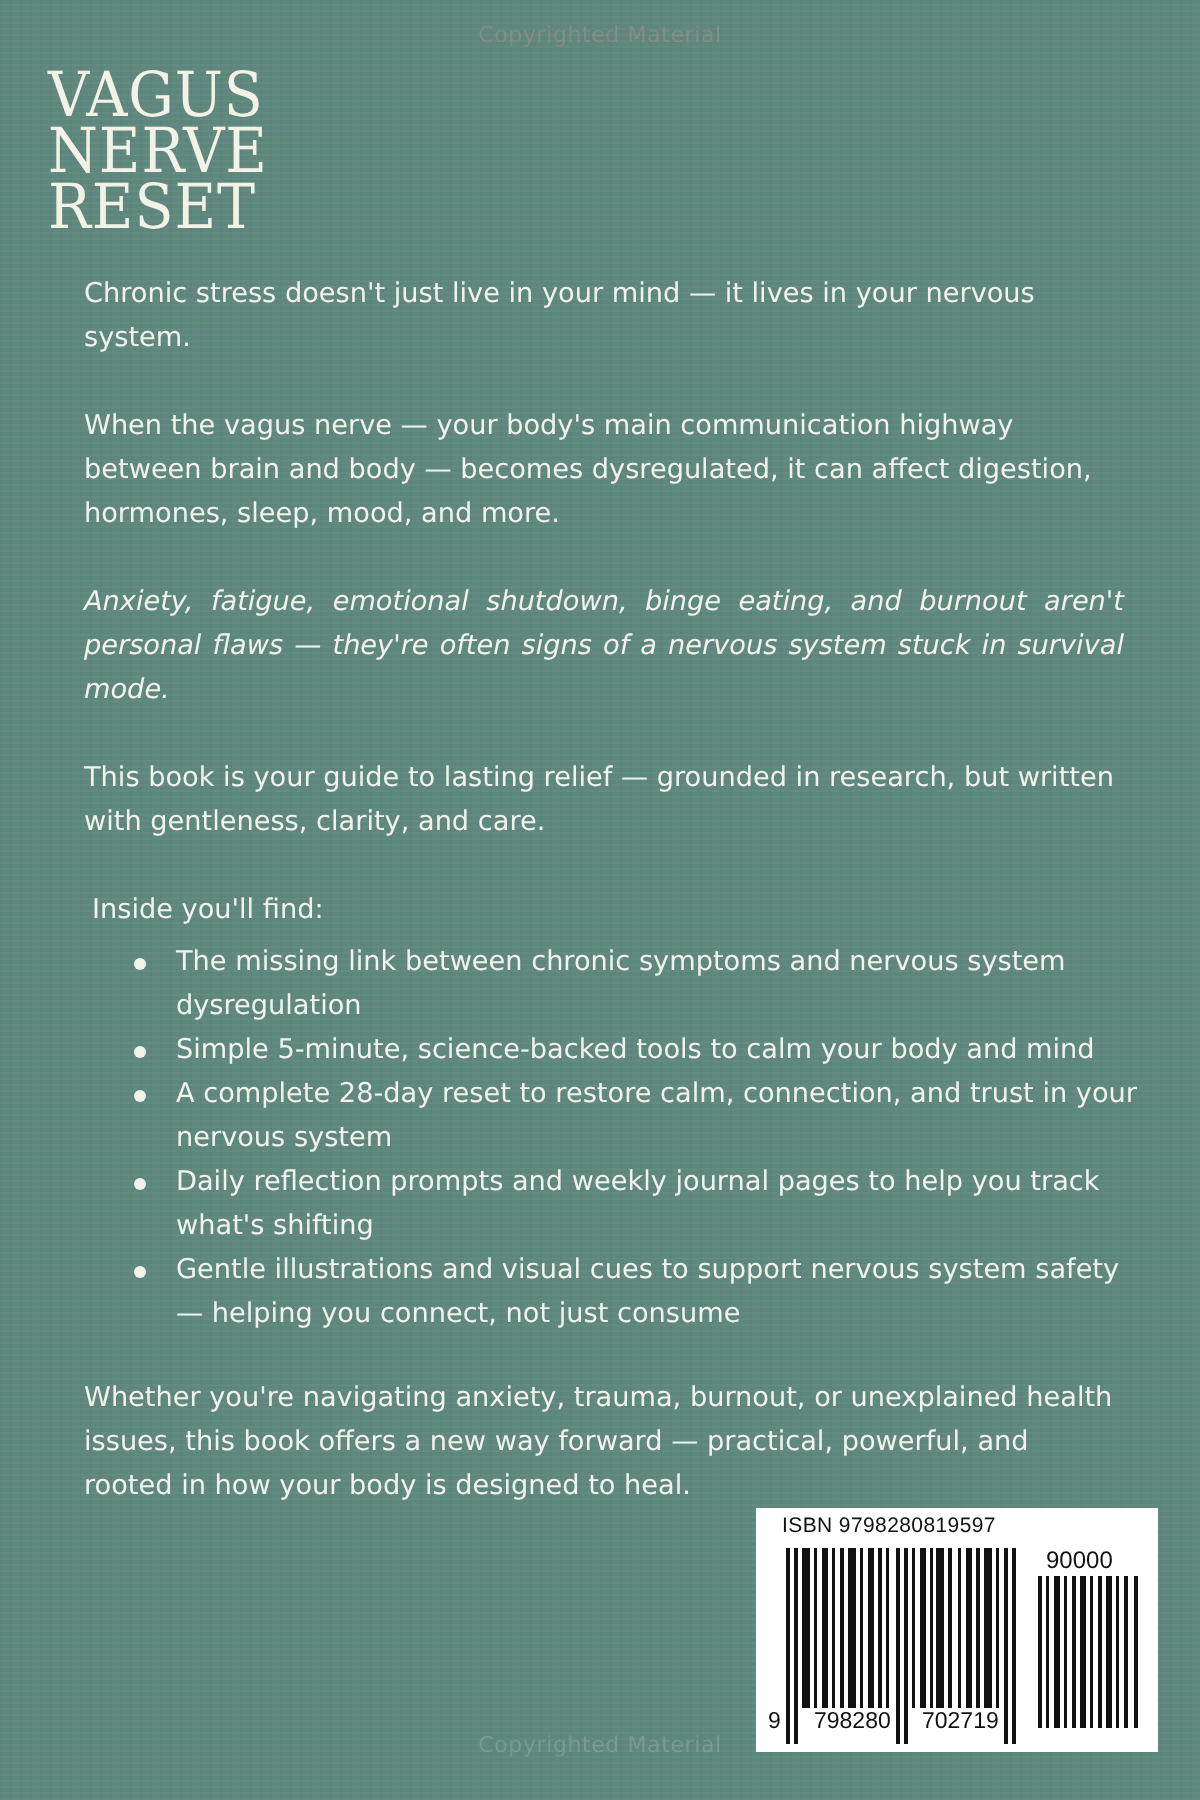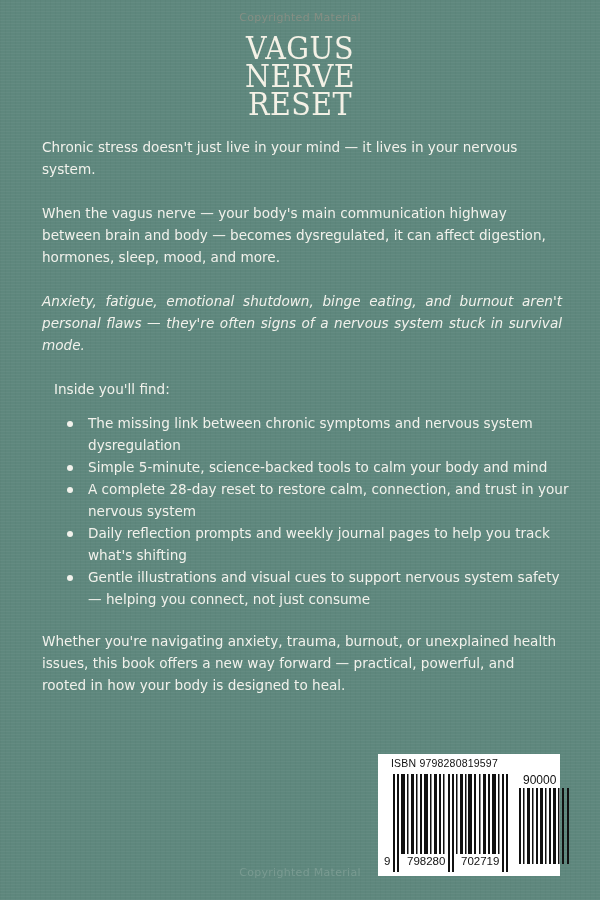--- a/index.html
+++ b/index.html
@@ -17,40 +17,40 @@
       repeating-linear-gradient(90deg, rgba(0,0,0,0.025) 0px, rgba(0,0,0,0.025) 1px, transparent 1px, transparent 5px);
     pointer-events: none;
   }
   .watermark {
     position: absolute; left: 0; width: 600px; text-align: center;
     font-size: 11px; color: rgba(180,150,140,0.45); letter-spacing: 0.3px;
   }
   .wm-top { top: 11px; }
   .wm-bottom { top: 866px; color: rgba(200,210,205,0.25); }
   .title {
-    position: absolute; top: 34px; left: 0; width: 600px; text-align: center;
+    position: absolute; top: 34px; left: 0; width: 600px; 
     font-family: "DejaVu Serif", serif; color: #f4f1e6;
     font-size: 31px; line-height: 28px; letter-spacing: 0.5px;
   }
   .title div { transform: scaleX(0.92); }
   .content {
     position: absolute; left: 42px; top: 136px; width: 528px;
     font-size: 13.6px; line-height: 22px;
   }
   .content p { margin: 0 8px 22px 0; }
   .content p.justify { text-align: justify; font-style: italic; }
   .content ul { margin: 0 0 20px 0; padding-left: 46px; list-style: none; }
   .content li { position: relative; margin: 0; }
   .content li::before {
     content: ""; position: absolute; left: -21px; top: 9px;
     width: 6px; height: 6px; border-radius: 50%; background: #f2f2ec;
   }
-  .inside-label { margin: 12px !important; }
+  .inside-label { margin: 4px !important; }
   .barcode-box {
-    position: absolute; left: 378px; top: 754px; width: 182px; height: 122px;
+    position: absolute; left: 378px; top: 754px; width: 201px; height: 122px;
     background: #ffffff; color: #111;
   }
   .isbn-text {
     position: absolute; left: 13px; top: 3px; font-size: 10.5px;
     font-family: "Liberation Sans", sans-serif; letter-spacing: 0.2px;
   }
   .price-text {
     position: absolute; left: 145px; top: 19px; font-size: 12px;
     font-family: "Liberation Sans", sans-serif;
   }
@@ -72,20 +72,21 @@
 <div class="title">
   <div>VAGUS</div>
   <div>NERVE</div>
   <div>RESET</div>
 </div>
 
 <div class="content">
   <p>Chronic stress doesn't just live in your mind — it lives in your nervous system.</p>
   <p>When the vagus nerve — your body's main communication highway between brain and body — becomes dysregulated, it can affect digestion, hormones, sleep, mood, and more.</p>
   <p class="justify">Anxiety, fatigue, emotional shutdown, binge eating, and burnout aren't personal flaws — they're often signs of a nervous system stuck in survival mode.</p>
+  <p>This book is your guide to lasting relief — grounded in research, but written with gentleness, clarity, and care.</p>
   <p class="inside-label">Inside you'll find:</p>
   <ul>
     <li>The missing link between chronic symptoms and nervous system dysregulation</li>
     <li>Simple 5-minute, science-backed tools to calm your body and mind</li>
     <li>A complete 28-day reset to restore calm, connection, and trust  in your nervous system</li>
     <li>Daily reflection prompts and  weekly journal pages to help you track what's shifting</li>
     <li>Gentle illustrations and visual cues to support nervous system safety — helping you connect, not just consume</li>
   </ul>
   <p>Whether you're navigating anxiety, trauma, burnout, or unexplained health issues, this book offers a new way forward — practical, powerful, and rooted in how your body is designed to heal.</p>
 </div>

